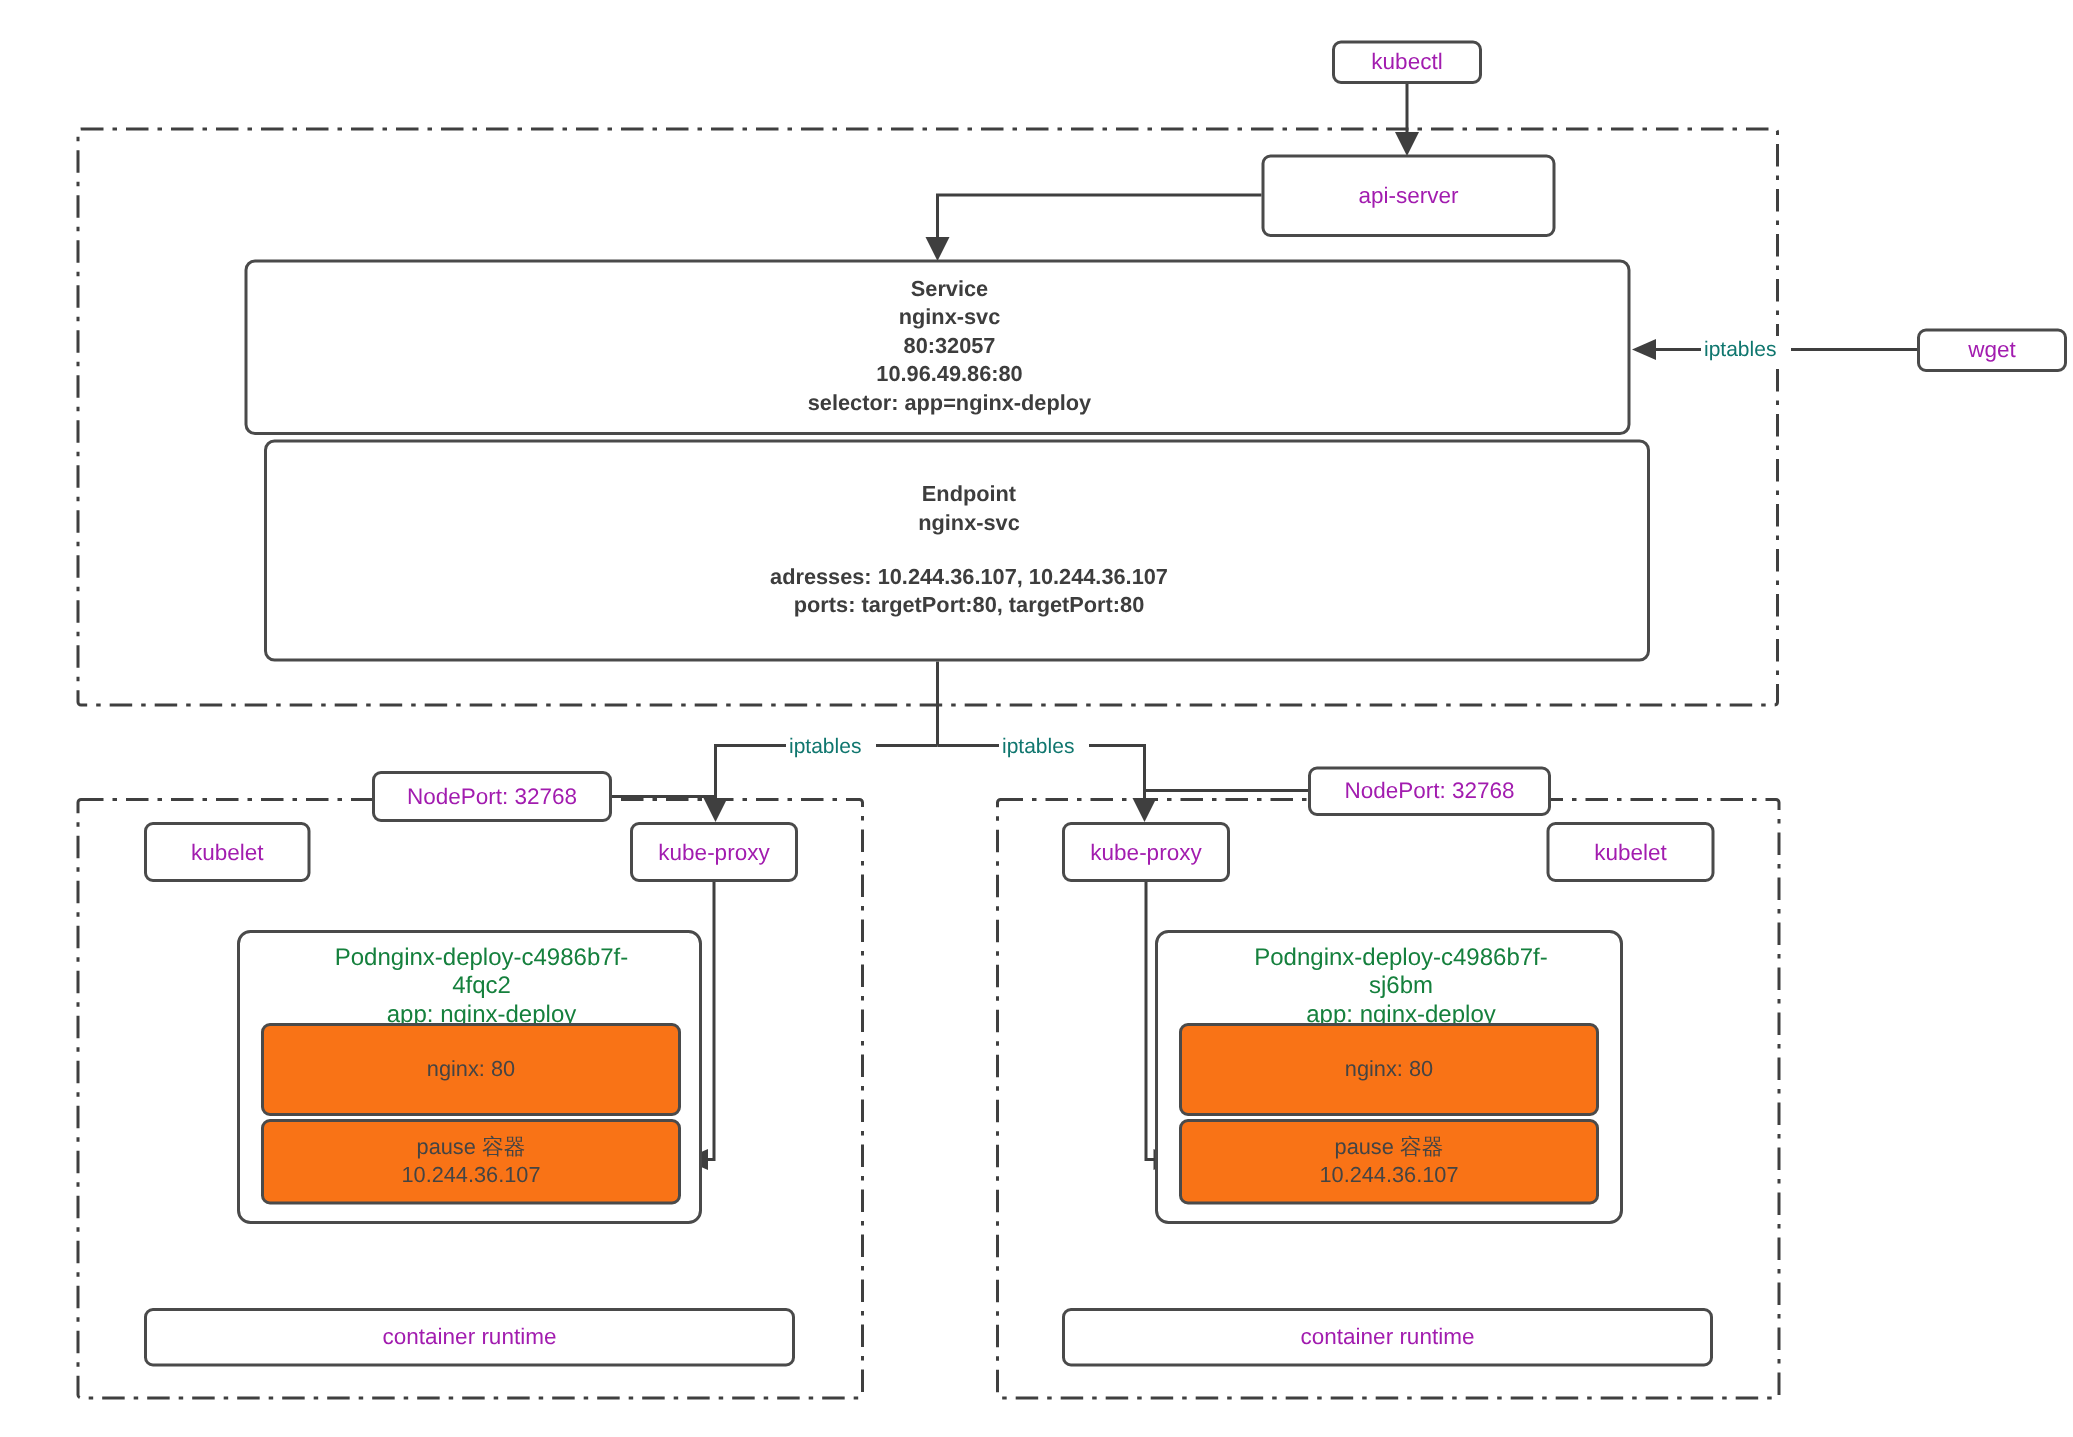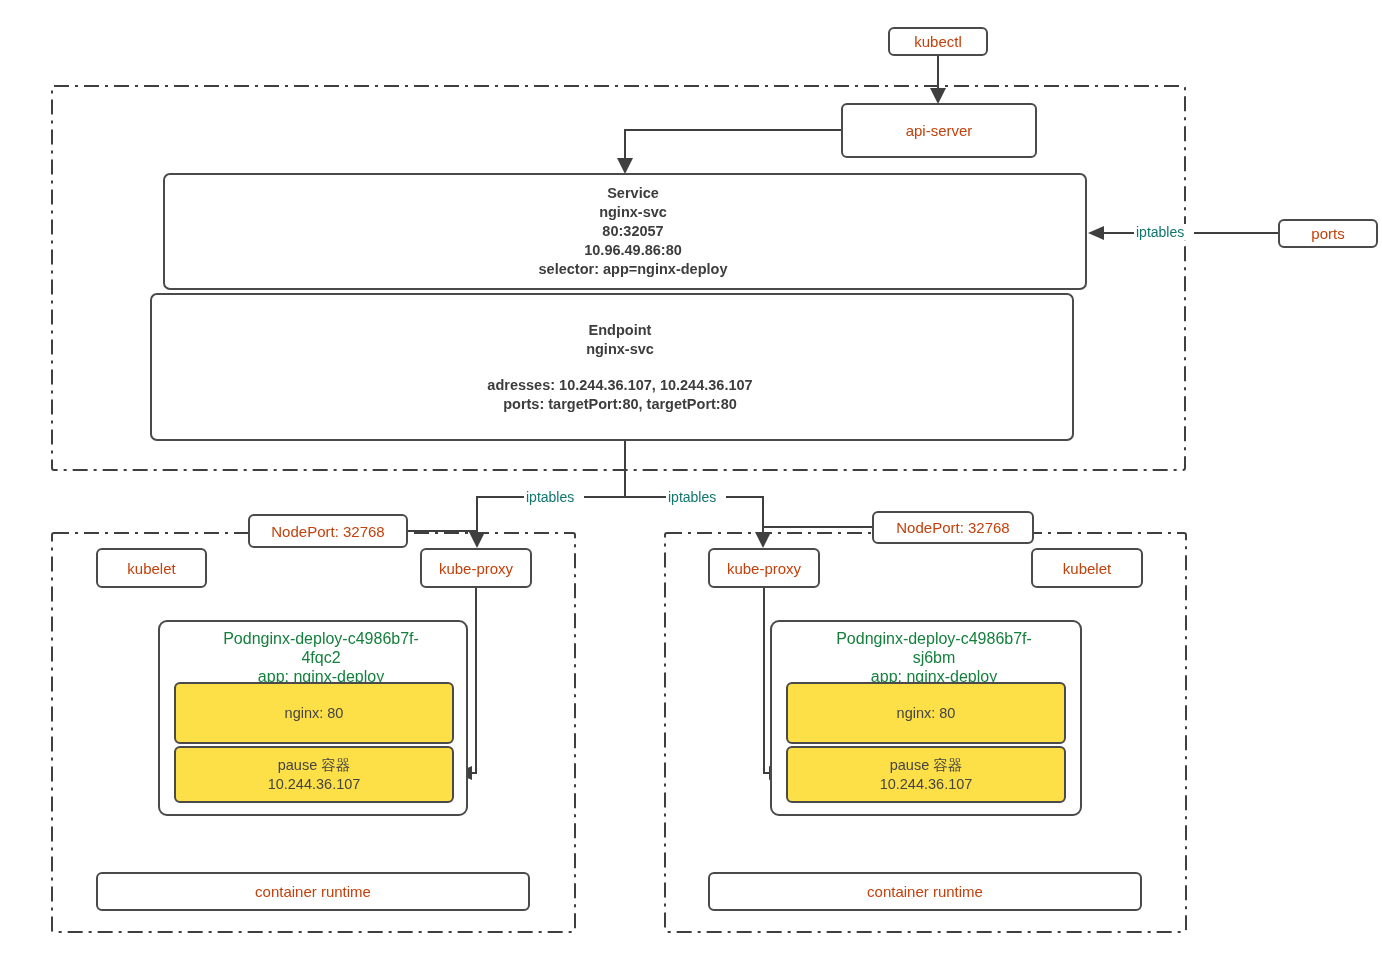--- a/index.html
+++ b/index.html
@@ -6,41 +6,41 @@
   .canvas{
     position:relative;width:1382px;height:958px;background:#ffffff;
     font-family:"Liberation Sans","DejaVu Sans",sans-serif;color:#404040;
     overflow:hidden;
   }
   svg.wires{position:absolute;left:0;top:0;z-index:1;}
   .box{
     position:absolute;box-sizing:border-box;background:#ffffff;
     border:2px solid #4a4a4a;border-radius:6px;
     display:flex;align-items:center;justify-content:center;text-align:center;
-    font-size:15px;color:#c2410c;z-index:3;
+    font-size:15px;color:#a21caf;z-index:3;
   }
   .bigbox{
     position:absolute;box-sizing:border-box;background:#ffffff;
     border:2px solid #4a4a4a;border-radius:7px;z-index:2;
     display:flex;flex-direction:column;align-items:center;justify-content:center;
     text-align:center;
     padding-left:16px;
   }
   .lbl{
     position:absolute;text-align:center;font-weight:700;color:#3d3d3d;
     font-size:14.5px;line-height:18px;z-index:4;
   }
   .linelbl{
     position:absolute;background:#ffffff;color:#0f766e;font-size:14px;
     padding:0 2px;z-index:4;text-align:left;
   }
   .svcline{font-size:14.5px;line-height:19px;font-weight:700;color:#3d3d3d;}
   .podtitle{font-size:16px;line-height:19px;font-weight:400;color:#15803d;text-align:center;}
   .inner{
-    position:absolute;box-sizing:border-box;background:#fde047;
+    position:absolute;box-sizing:border-box;background:#f97316;
     border:2px solid #4a4a4a;border-radius:6px;z-index:3;
     display:flex;flex-direction:column;align-items:center;justify-content:center;
     text-align:center;font-size:14.5px;line-height:19px;color:#444;
   }
 </style>
 </head>
 <body>
 
 <div class="canvas">
 
@@ -76,38 +76,38 @@
       <polygon points="472,766 472,780 456,773"></polygon>
       <polygon points="769,766 769,780 785,773"></polygon>
     </g>
   </svg>
 
   <div class="box" style="left:888px;top:27px;width:100px;height:29px;">
     <span>kubectl</span>
   </div>
 
   <div class="box" style="left:1278px;top:219px;width:100px;height:29px;">
-    <span>ports</span>
+    <span>wget</span>
   </div>
   <div class="linelbl" style="left:1134px;top:224px;width:56px;">iptables</div>
 
 
   <div class="box" style="left:841px;top:103px;width:196px;height:55px;">
     <span>api-server</span>
   </div>
 
   <div class="bigbox" style="left:163px;top:173px;width:924px;height:117px;">
     <div class="svcline">Service</div>
     <div class="svcline">nginx-svc</div>
     <div class="svcline">80:32057</div>
     <div class="svcline">10.96.49.86:80</div>
     <div class="svcline">selector: app=nginx-deploy</div>
   </div>
 
-  <div class="bigbox" style="left:150px;top:293px;width:924px;height:148px;">
+  <div class="bigbox" style="left:176px;top:293px;width:924px;height:148px;">
     <div class="svcline">Endpoint</div>
     <div class="svcline">nginx-svc</div>
     <div class="svcline" style="margin-top:17px;">adresses: 10.244.36.107, 10.244.36.107</div>
     <div class="svcline" style="">ports: targetPort:80, targetPort:80</div>
   </div>
 
   <div class="linelbl" style="left:524px;top:489px;width:56px;">iptables</div>
   <div class="linelbl" style="left:666px;top:489px;width:56px;">iptables</div>
 
   <div class="box" style="left:248px;top:514px;width:160px;height:34px;">

